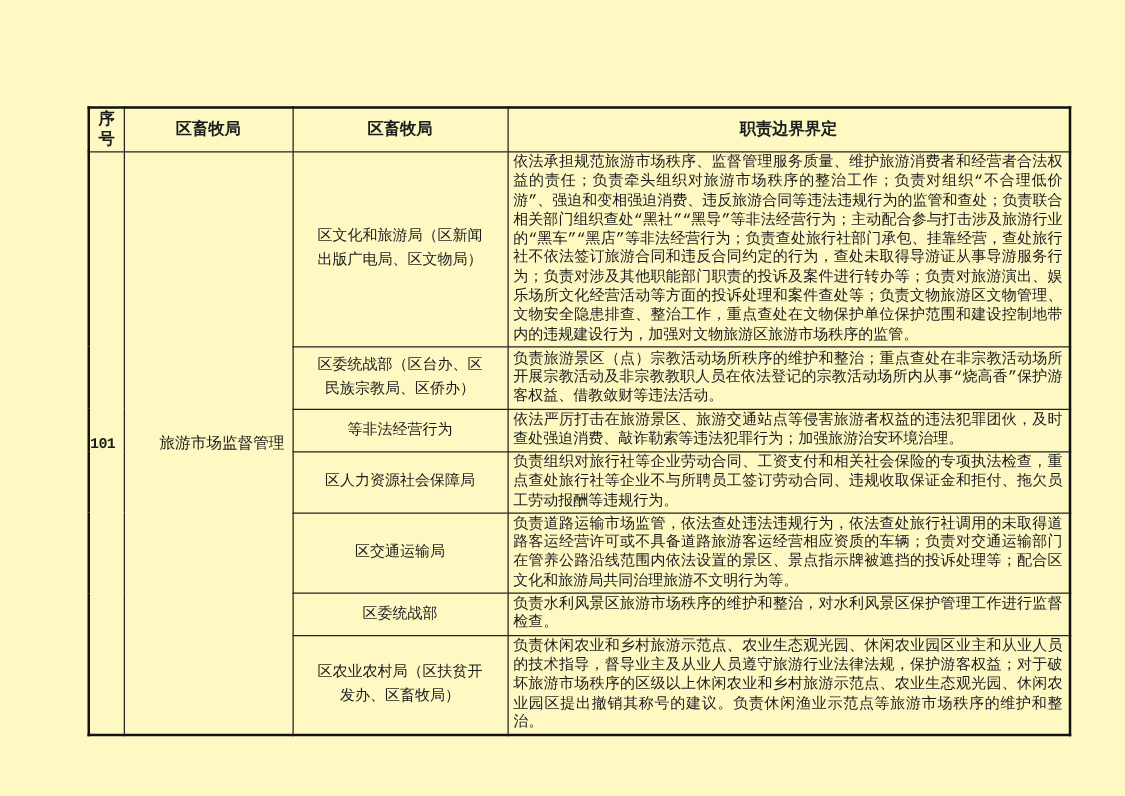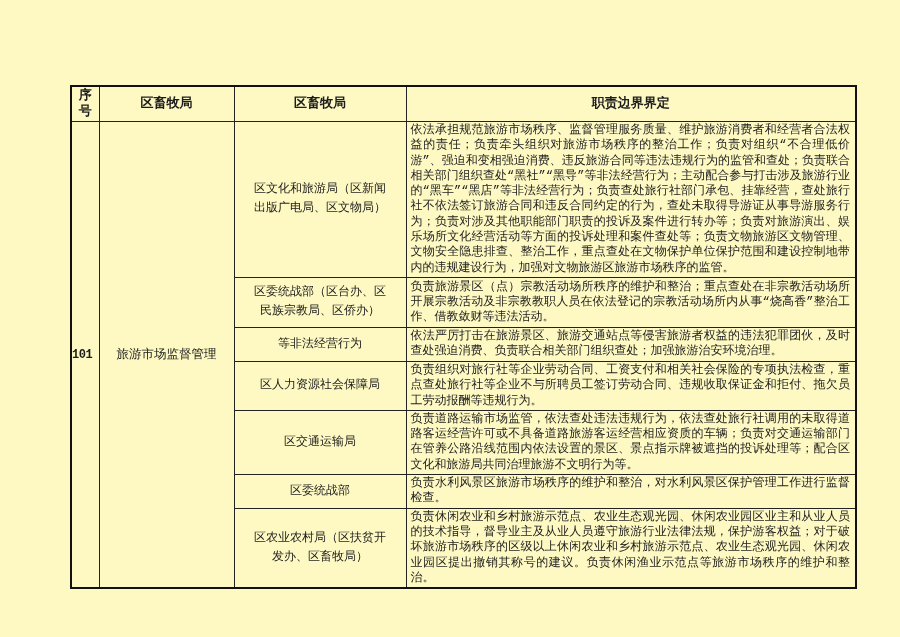--- a/index.html
+++ b/index.html
@@ -36,21 +36,21 @@
     height: 35px;
     line-height: 16px;
     padding: 1px 2px;
   }
   td.serial {
     font-size: 12px;
     font-weight: bold;
     letter-spacing: -0.5px;
   }
   td.item-name {
-    text-align: center;
+    text-align: right;
     font-size: 12.5px;
     padding: 0 6px;
   }
   td.dept {
     text-align: center;
     font-size: 12px;
     line-height: 19px;
     padding: 1px 17px;
   }
   td.resp {
@@ -92,25 +92,25 @@
     </thead>
     <tbody>
       <tr style="height:152px">
         <td class="serial" rowspan="7">101</td>
         <td class="item-name" rowspan="7">旅游市场监督管理</td>
         <td class="dept">区文化和旅游局（区新闻出版广电局、区文物局）</td>
         <td class="resp">依法承担规范旅游市场秩序、监督管理服务质量、维护旅游消费者和经营者合法权益的责任；负责牵头组织对旅游市场秩序的整治工作；负责对组织“不合理低价游”、强迫和变相强迫消费、违反旅游合同等违法违规行为的监管和查处；负责联合相关部门组织查处“黑社”“黑导”等非法经营行为；主动配合参与打击涉及旅游行业的“黑车”“黑店”等非法经营行为；负责查处旅行社部门承包、挂靠经营，查处旅行社不依法签订旅游合同和违反合同约定的行为，查处未取得导游证从事导游服务行为；负责对涉及其他职能部门职责的投诉及案件进行转办等；负责对旅游演出、娱乐场所文化经营活动等方面的投诉处理和案件查处等；负责文物旅游区文物管理、文物安全隐患排查、整治工作，重点查处在文物保护单位保护范围和建设控制地带内的违规建设行为，加强对文物旅游区旅游市场秩序的监管。</td>
       </tr>
       <tr style="height:50px">
         <td class="dept">区委统战部（区台办、区民族宗教局、区侨办）</td>
-        <td class="resp">负责旅游景区（点）宗教活动场所秩序的维护和整治；重点查处在非宗教活动场所开展宗教活动及非宗教教职人员在依法登记的宗教活动场所内从事“烧高香”整治工作、借教敛财等违法活动。</td>
+        <td class="resp">负责旅游景区（点）宗教活动场所秩序的维护和整治；重点查处在非宗教活动场所开展宗教活动及非宗教教职人员在依法登记的宗教活动场所内从事“烧高香”保护游客权益、借教敛财等违法活动。</td>
       </tr>
       <tr style="height:34px">
         <td class="dept">等非法经营行为</td>
-        <td class="resp">依法严厉打击在旅游景区、旅游交通站点等侵害旅游者权益的违法犯罪团伙，及时查处强迫消费、负责联合相关部门组织查处；加强旅游治安环境治理。</td>
+        <td class="resp">依法严厉打击在旅游景区、旅游交通站点等侵害旅游者权益的违法犯罪团伙，及时查处强迫消费、敲诈勒索等违法犯罪行为；加强旅游治安环境治理。</td>
       </tr>
       <tr style="height:48px">
         <td class="dept">区人力资源社会保障局</td>
         <td class="resp">负责组织对旅行社等企业劳动合同、工资支付和相关社会保险的专项执法检查，重点查处旅行社等企业不与所聘员工签订劳动合同、违规收取保证金和拒付、拖欠员工劳动报酬等违规行为。</td>
       </tr>
       <tr style="height:64px">
         <td class="dept">区交通运输局</td>
         <td class="resp">负责道路运输市场监管，依法查处违法违规行为，依法查处旅行社调用的未取得道路客运经营许可或不具备道路旅游客运经营相应资质的车辆；负责对交通运输部门在管养公路沿线范围内依法设置的景区、景点指示牌被遮挡的投诉处理等；配合区文化和旅游局共同治理旅游不文明行为等。</td>
       </tr>
       <tr style="height:22px">

